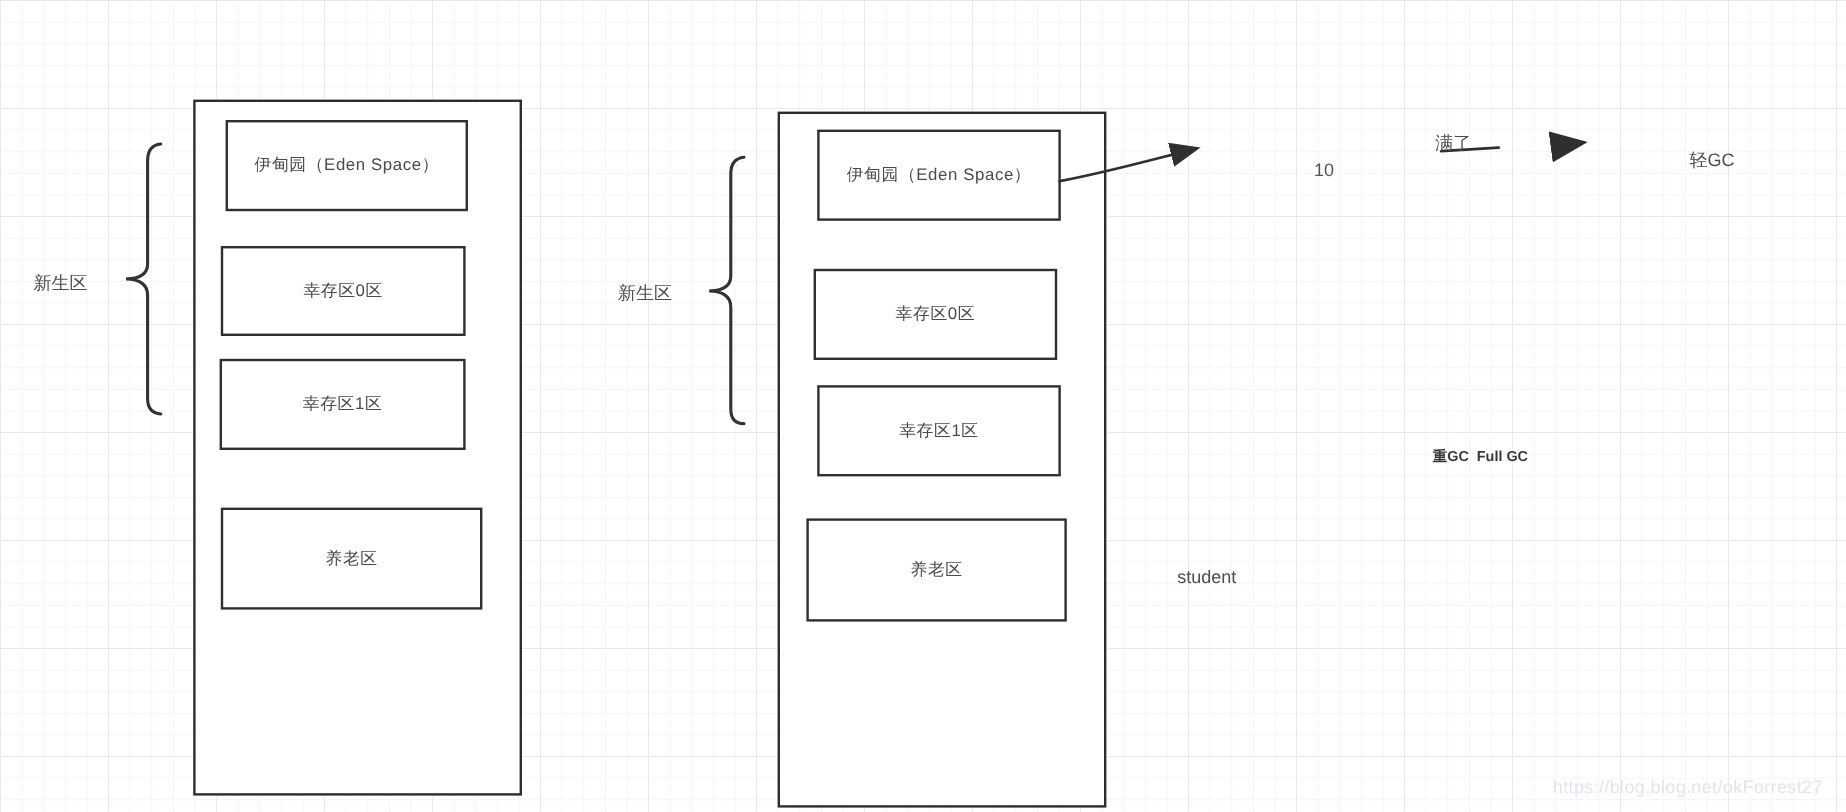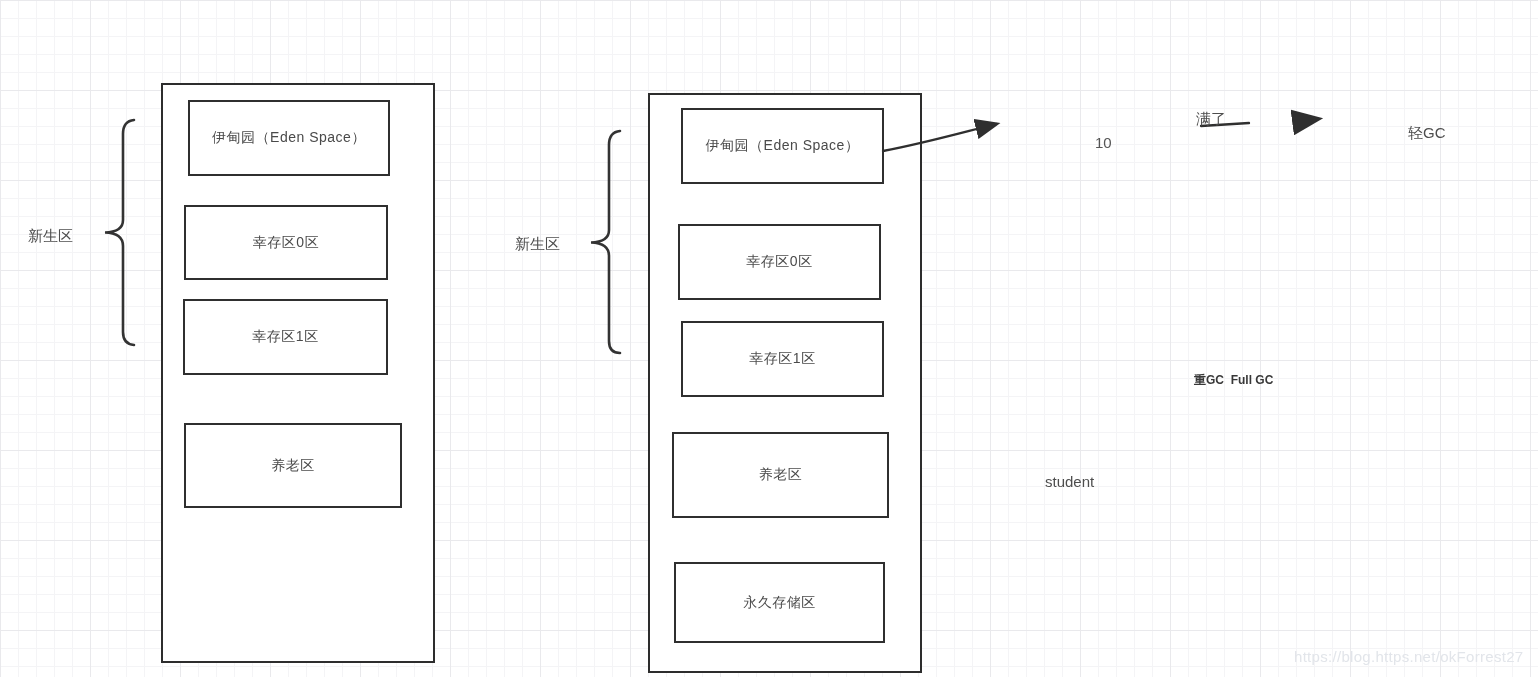--- a/index.html
+++ b/index.html
@@ -90,23 +90,20 @@
   </div>
   <div class="shape-box" style="left:678px;top:224px;width:203px;height:76px;">
     <span>幸存区0区</span>
   </div>
   <div class="shape-box" style="left:681px;top:321px;width:203px;height:76px;">
     <span>幸存区1区</span>
   </div>
   <div class="shape-box" style="left:672px;top:432px;width:217px;height:86px;">
     <span>养老区</span>
   </div>
-  <div class="shape-box" style="left:674px;top:562px;width:211px;height:81px;">
-    <span>永久存储区</span>
-  </div>
 
   <div class="free-label" style="left:515px;top:235px;">新生区</div>
 
   <svg class="overlay" width="1538" height="677" viewBox="0 0 1538 677">
     <defs>
       <marker id="ah-s" markerWidth="11" markerHeight="9" refX="9" refY="4.5" orient="auto">
         <path d="M0,0 L11,4.5 L0,9 z" fill="#2f2f2f"></path>
       </marker>
       <marker id="ah-b" markerWidth="12" markerHeight="10" refX="10" refY="5" orient="auto">
         <path d="M0,0 L12,5 L0,10 z" fill="#2f2f2f"></path>
@@ -124,17 +121,17 @@
   </svg>
 
   <div class="free-label" style="left:1095px;top:114px;color:#555555;margin-top:20px;">10</div>
 
   <div class="free-label" style="left:1196px;top:110px;">满了</div>
 
   <div class="free-label" style="left:1408px;top:124px;text-align:right;">轻GC</div>
 
   <div class="free-label gc-bold" style="left:1194px;top:372px;">重GC  Full GC</div>
 
-  <div class="free-label" style="left:1045px;top:473px;">student</div>
+  <div class="free-label" style="left:981px;top:473px;">student</div>
 
-  <div class="watermark">https://blog.https.net/okForrest27</div>
+  <div class="watermark">https://blog.blog.net/okForrest27</div>
 
 </div>
 
 </body></html>

